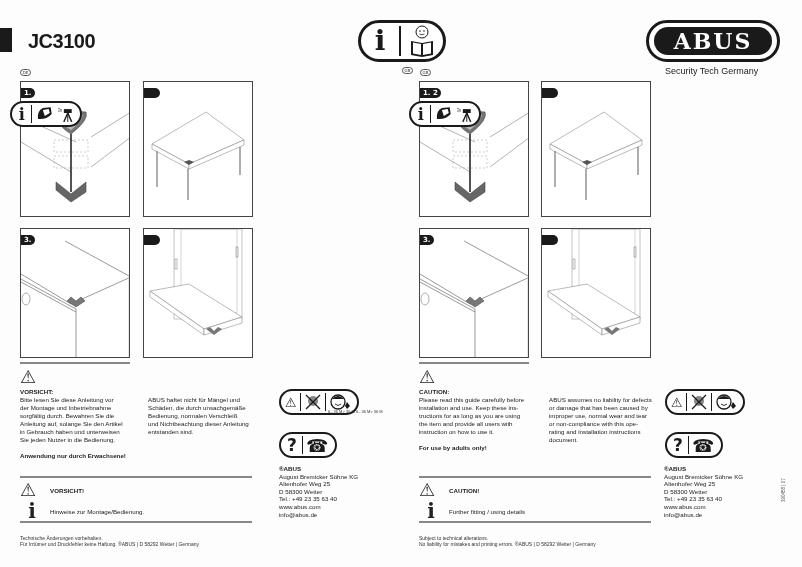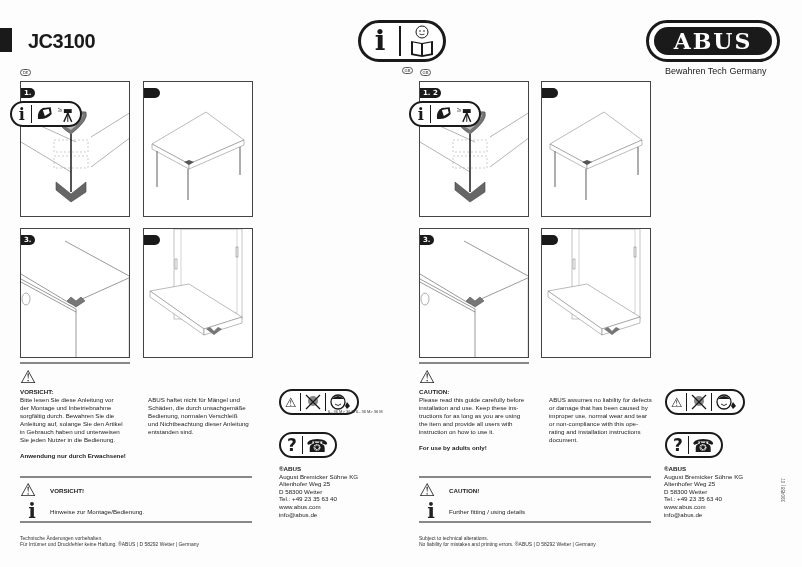--- a/index.html
+++ b/index.html
@@ -52,21 +52,21 @@
       <path d="M9 18.5 L17 20 L17 31 L9 29.5 Z" fill="#fff"></path>
       <path d="M19 20 L27 18.5 L27 29.5 L19 31 Z" fill="#fff"></path>
     </svg>
   </span>
 </div>
 <div class="lang-badge" style="left:402px;top:67px;">GB</div>
 
 <div class="logo-pill">
   <div class="logo-inner">ABUS</div>
 </div>
-<div class="tagline">Bewahren Tech Germany</div>
+<div class="tagline">Security Tech Germany</div>
 
 <div class="lang-badge" style="left:20px;top:69px;">DE</div>
 
 <div class="panel" style="left:20px;top:81px;width:110px;height:136px;">
   <div class="step-tag">1.</div>
   <svg class="abs" style="left:0;top:0;" width="110" height="136" viewBox="0 0 110 136">
     <line x1="0" y1="35" x2="55" y2="60" stroke="#666" stroke-width="0.5"></line>
     <line x1="110" y1="30" x2="70" y2="55" stroke="#666" stroke-width="0.5"></line>
     <line x1="0" y1="60" x2="50" y2="90" stroke="#666" stroke-width="0.5"></line>
     <line x1="110" y1="55" x2="70" y2="85" stroke="#666" stroke-width="0.5"></line>

